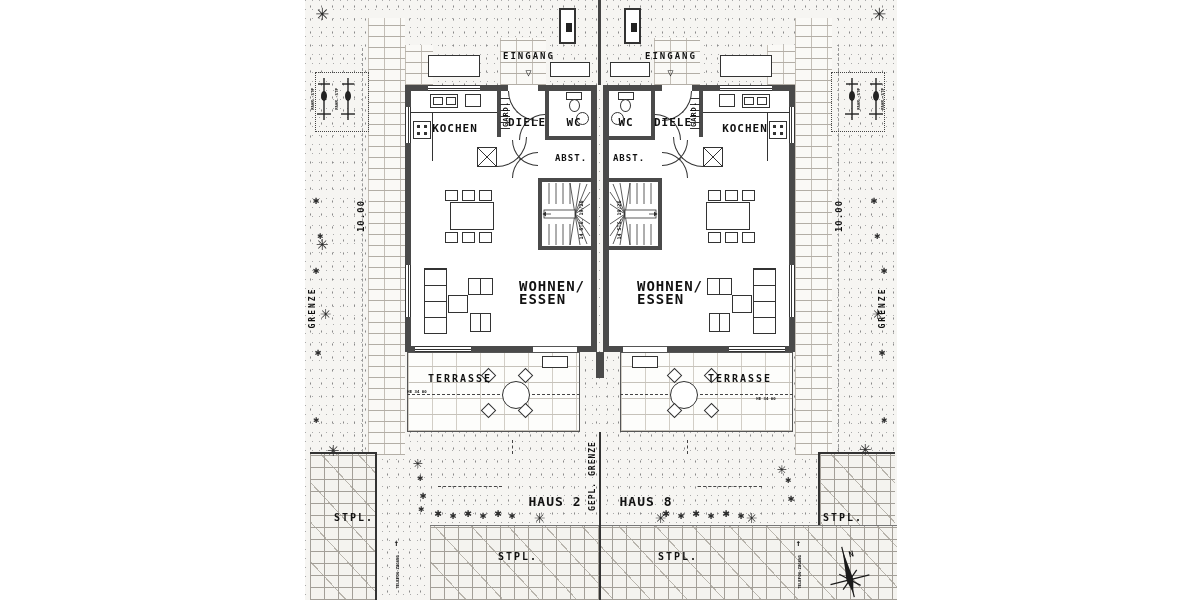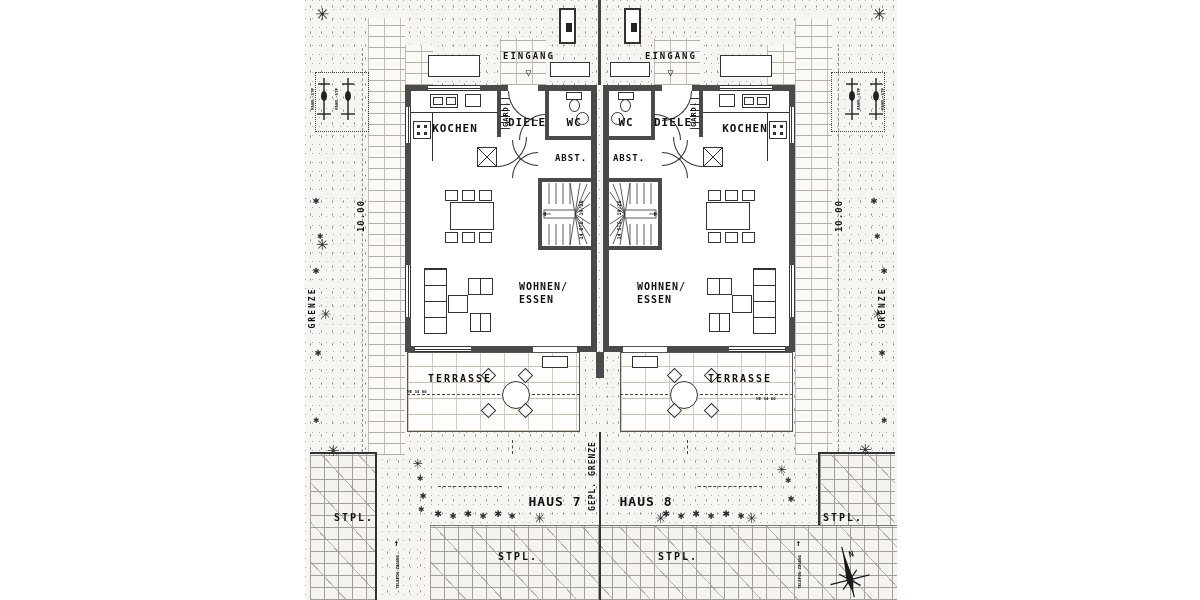--- a/index.html
+++ b/index.html
@@ -60,21 +60,21 @@
   
   .lbl{position:absolute;transform:translate(-50%,-50%);font-weight:bold;color:#111;
        white-space:nowrap;letter-spacing:1px;font-size:10px;}
   .v{transform:translate(-50%,-50%) rotate(-90deg);}
   .fs13{font-size:13px;}.fs11{font-size:11px;}.fs10{font-size:10px;}.fs9{font-size:9px;}
   .fs8{font-size:8px;}.fs7{font-size:7px;}.fs5{font-size:5px;letter-spacing:0;}
   .fs4{font-size:4px;letter-spacing:0;}
   .ls2{letter-spacing:2px;}
   .tree{position:absolute;transform:translate(-50%,-50%);color:#2c2c2c;line-height:1;}
   .geomR{transform:scaleX(-1);}
-  .wohnen{position:absolute;font-weight:bold;font-size:10px;letter-spacing:1px;
+  .wohnen{position:absolute;font-weight:bold;font-size:14px;letter-spacing:1px;
           line-height:13px;color:#111;}
 </style>
 </head>
 <body>
 
 <div id="stage">
 
   <div class="abs stipple" style="left:305px;top:0;width:592px;height:600px;"></div>
 
   <div class="abs brick" style="left:368px;top:18px;width:37px;height:437px;"></div>
@@ -393,21 +393,21 @@
   <span class="lbl v fs8 ls2" style="left:312px;top:308px;">GRENZE</span>
   <span class="lbl v fs8 ls2" style="left:882px;top:308px;">GRENZE</span>
   <span class="lbl v fs9" style="left:361px;top:216px;">10.00</span>
   <span class="lbl v fs9" style="left:839px;top:216px;">10.00</span>
   <span class="lbl v fs4" style="left:312px;top:99px;">FAHR.-STP</span>
   <span class="lbl v fs4" style="left:336px;top:99px;">FAHR.-STP</span>
   <span class="lbl v fs4" style="left:858px;top:99px;">FAHR.-STP</span>
   <span class="lbl v fs4" style="left:882px;top:99px;">FAHR.-STP</span>
   <span class="lbl v fs8" style="left:592px;top:476px;">GEPL. GRENZE</span>
 
-  <span class="lbl fs13" style="left:555px;top:501px;">HAUS 7</span>
+  <span class="lbl fs13" style="left:555px;top:501px;">HAUS 2</span>
   <span class="lbl fs13" style="left:646px;top:501px;">HAUS 8</span>
 
   <span class="lbl fs10 ls2" style="left:354px;top:517px;">STPL.</span>
   <span class="lbl fs10 ls2" style="left:843px;top:517px;">STPL.</span>
   <span class="lbl fs10 ls2" style="left:518px;top:556px;">STPL.</span>
   <span class="lbl fs10 ls2" style="left:678px;top:556px;">STPL.</span>
 
   <span class="lbl fs9" style="left:397px;top:543px;">↑</span>
   <span class="lbl v fs4" style="left:397px;top:572px;">TELEFON-ZUGANG</span>
   <span class="lbl fs9" style="left:799px;top:543px;">↑</span>

